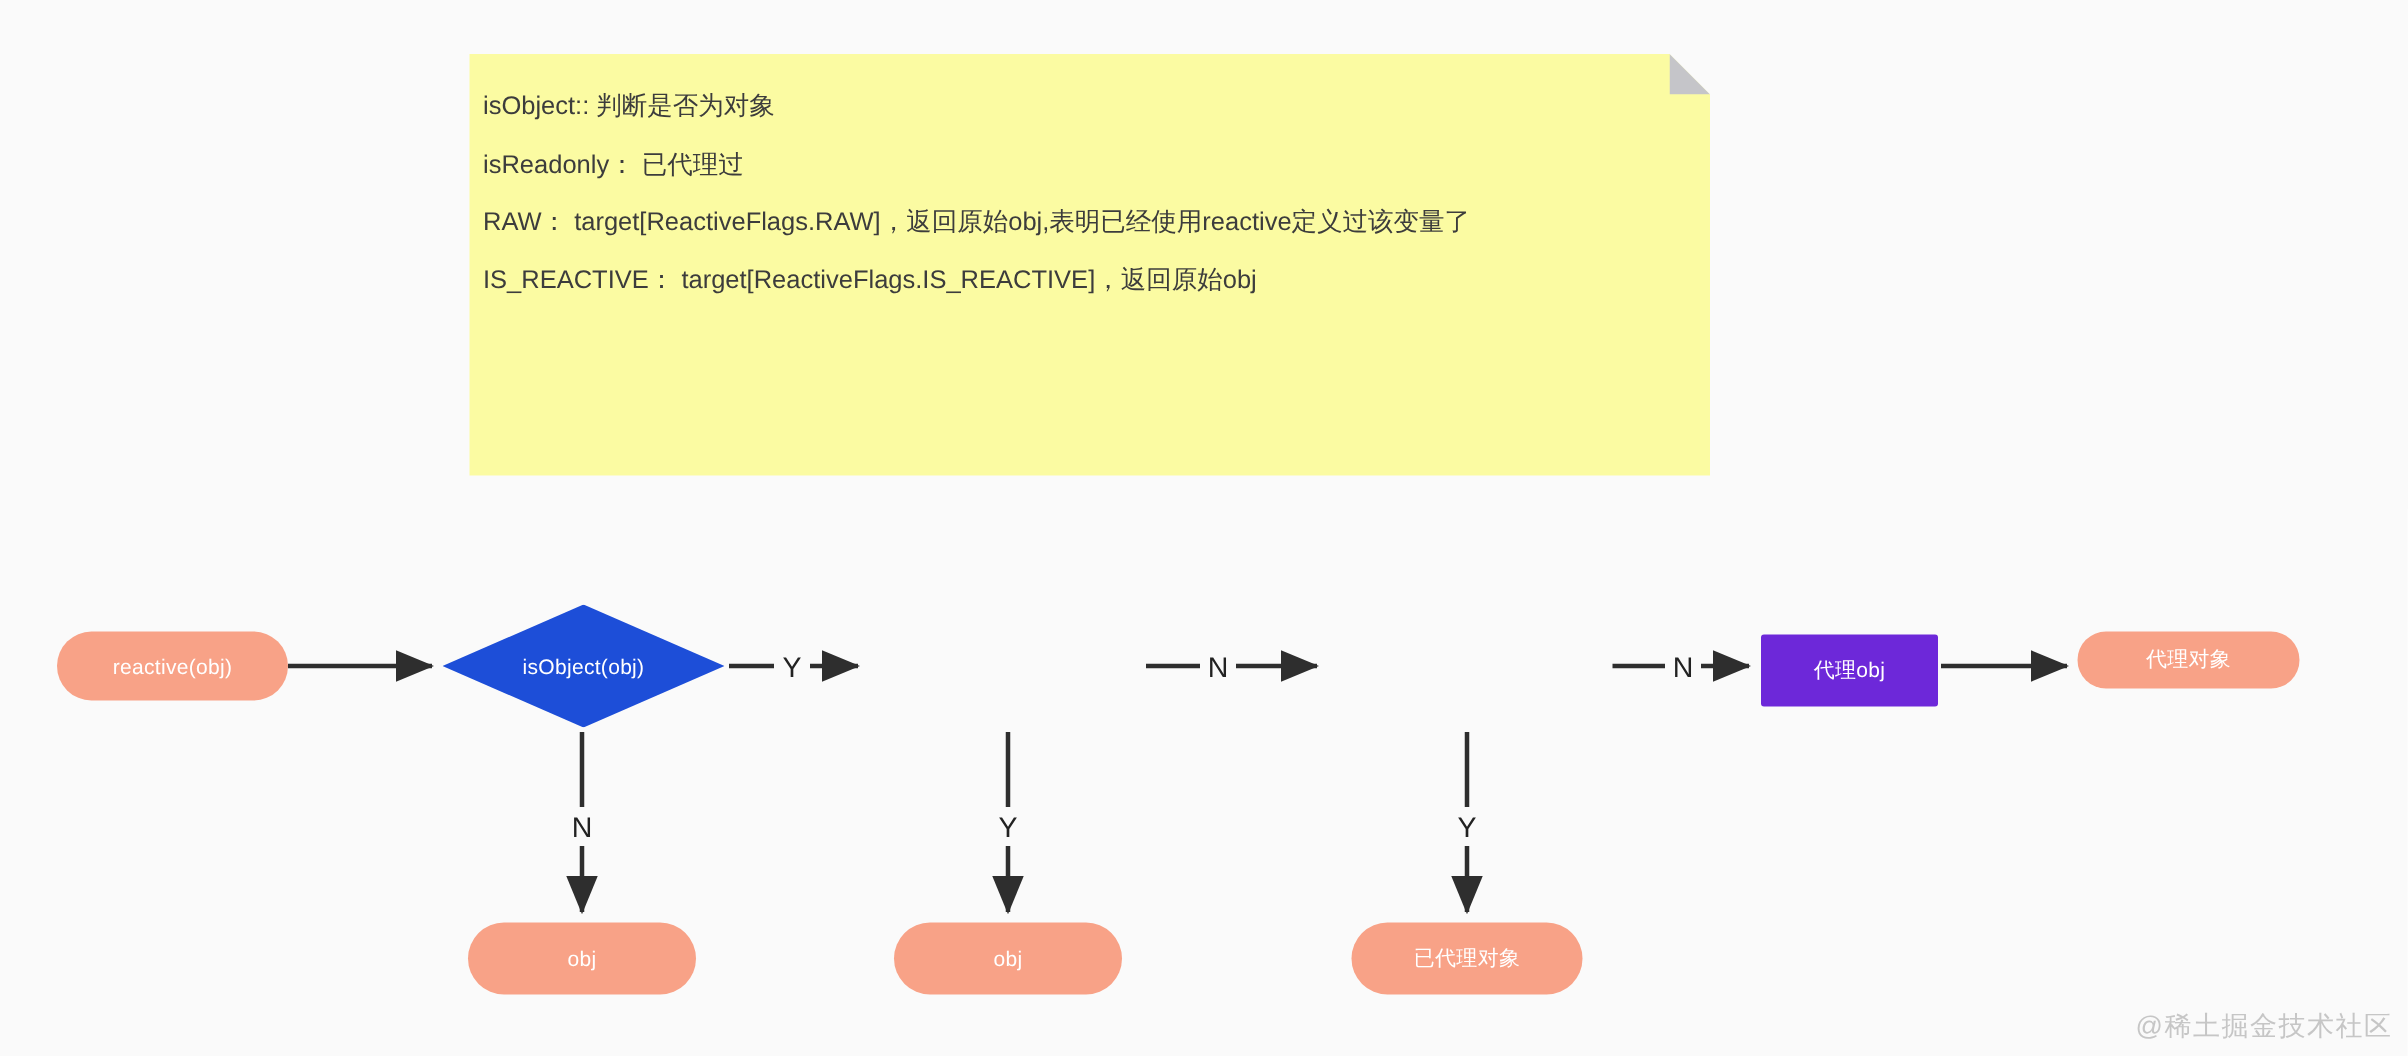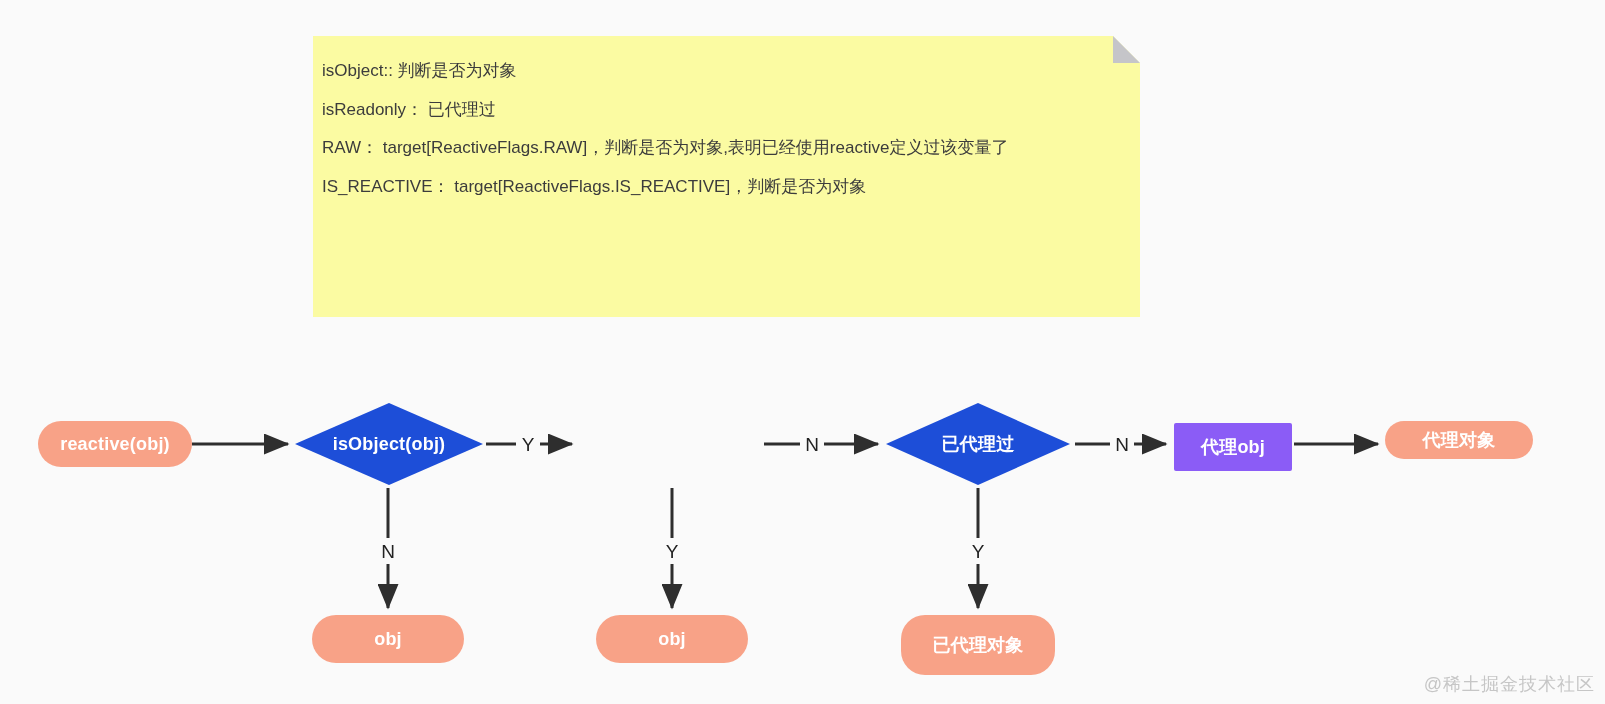--- a/index.html
+++ b/index.html
@@ -41,47 +41,47 @@
     width:27px; height:27px;
   }
 
   
   .node{
     position:absolute;
     display:flex;
     align-items:center;
     justify-content:center;
     color:#ffffff;
-    font-size:18px;
-    font-weight:700;
+    font-size:14px;
+    font-weight:400;
     letter-spacing:.2px;
     box-sizing:border-box;
   }
   .terminal{
     background:#f8a287;
     border-radius:24px;
   }
   .decision{
     background:#1d4ed8;
     clip-path:polygon(50% 0%,100% 50%,50% 100%,0% 50%);
   }
   .process{
-    background:#8b5cf6;
+    background:#6d28d9;
     border-radius:2px;
   }
 
   .n-start          {left:38px;  top:421px; width:154px; height:46px;}
   .n-isobject       {left:295px; top:403px; width:188px; height:82px;}
   .n-condition2     {left:579px; top:403px; width:184px; height:82px;}
   .n-already        {left:886px; top:403px; width:184px; height:82px;}
   .n-proxyobj       {left:1174px;top:423px; width:118px; height:48px;}
   .n-proxyresult    {left:1385px;top:421px; width:148px; height:38px;}
   .n-obj1           {left:312px; top:615px; width:152px; height:48px;}
   .n-obj2           {left:596px; top:615px; width:152px; height:48px;}
-  .n-proxiedresult  {left:901px; top:615px; width:154px; height:60px;}
+  .n-proxiedresult  {left:901px; top:615px; width:154px; height:48px;}
 
   
   .edges{
     position:absolute; left:0; top:0;
     width:1605px; height:704px;
     pointer-events:none;
   }
   .edges line{
     stroke:#2e2e2e;
     stroke-width:3;
@@ -103,22 +103,22 @@
   }
 </style>
 </head>
 <body>
 
 <div class="stage">
 
   <div class="note">
     <div class="note-line">isObject:: 判断是否为对象</div>
     <div class="note-line">isReadonly： 已代理过</div>
-    <div class="note-line">RAW： target[ReactiveFlags.RAW]，判断是否为对象,表明已经使用reactive定义过该变量了</div>
-    <div class="note-line">IS_REACTIVE： target[ReactiveFlags.IS_REACTIVE]，判断是否为对象</div>
+    <div class="note-line">RAW： target[ReactiveFlags.RAW]，返回原始obj,表明已经使用reactive定义过该变量了</div>
+    <div class="note-line">IS_REACTIVE： target[ReactiveFlags.IS_REACTIVE]，返回原始obj</div>
     <div class="note-cut"></div>
     <svg class="note-fold" viewBox="0 0 27 27">
       <polygon points="0,0 27,27 0,27" fill="#c5c5c9"></polygon>
     </svg>
   </div>
 
   <svg class="edges">
     <defs>
       <marker id="ah" markerWidth="8.5" markerHeight="7" refX="8" refY="3.5" orient="auto">
         <path d="M0,0 L8.5,3.5 L0,7 Z" fill="#2e2e2e"></path>
@@ -145,21 +145,20 @@
     <text class="edge-label" x="528" y="451" text-anchor="middle">Y</text>
     <text class="edge-label" x="812" y="451" text-anchor="middle">N</text>
     <text class="edge-label" x="1122" y="451" text-anchor="middle">N</text>
     <text class="edge-label" x="388" y="558" text-anchor="middle">N</text>
     <text class="edge-label" x="672" y="558" text-anchor="middle">Y</text>
     <text class="edge-label" x="978" y="558" text-anchor="middle">Y</text>
   </svg>
 
   <div class="node terminal n-start">reactive(obj)</div>
   <div class="node decision n-isobject">isObject(obj)</div>
-  <div class="node decision n-already">已代理过</div>
   <div class="node process n-proxyobj">代理obj</div>
   <div class="node terminal n-proxyresult">代理对象</div>
   <div class="node terminal n-obj1">obj</div>
   <div class="node terminal n-obj2">obj</div>
   <div class="node terminal n-proxiedresult">已代理对象</div>
 
   <div class="watermark">@稀土掘金技术社区</div>
 
 </div>
 

